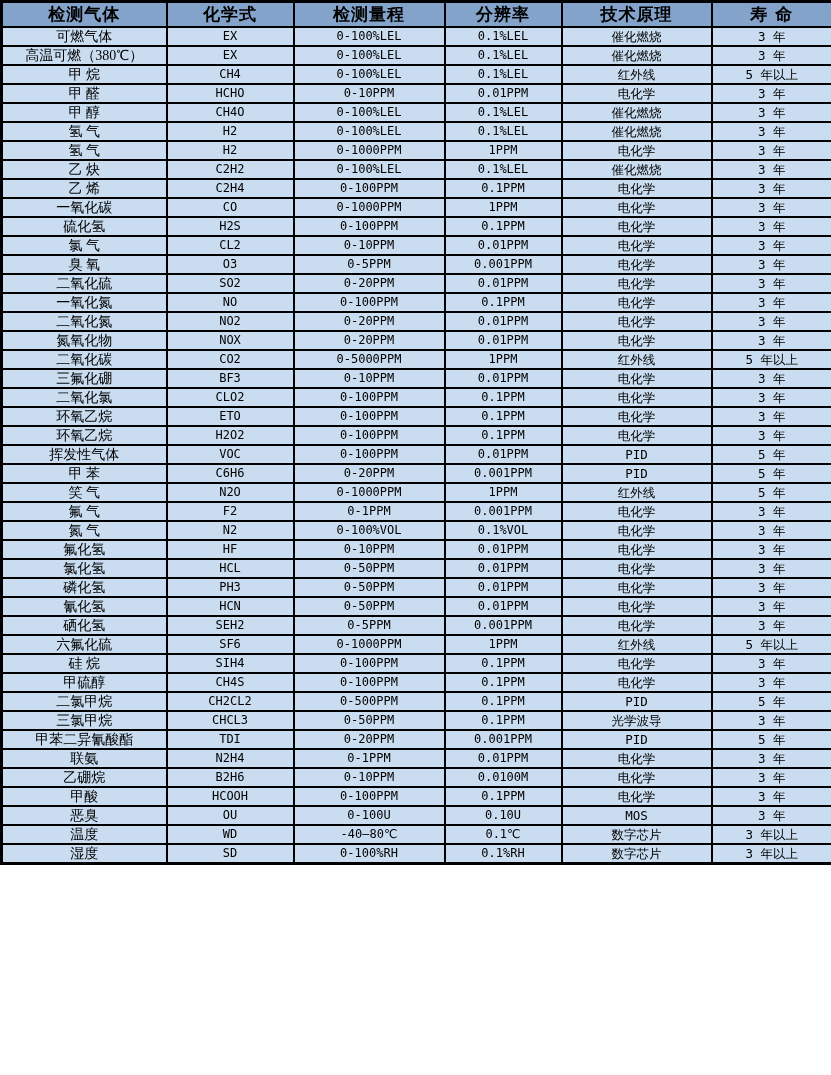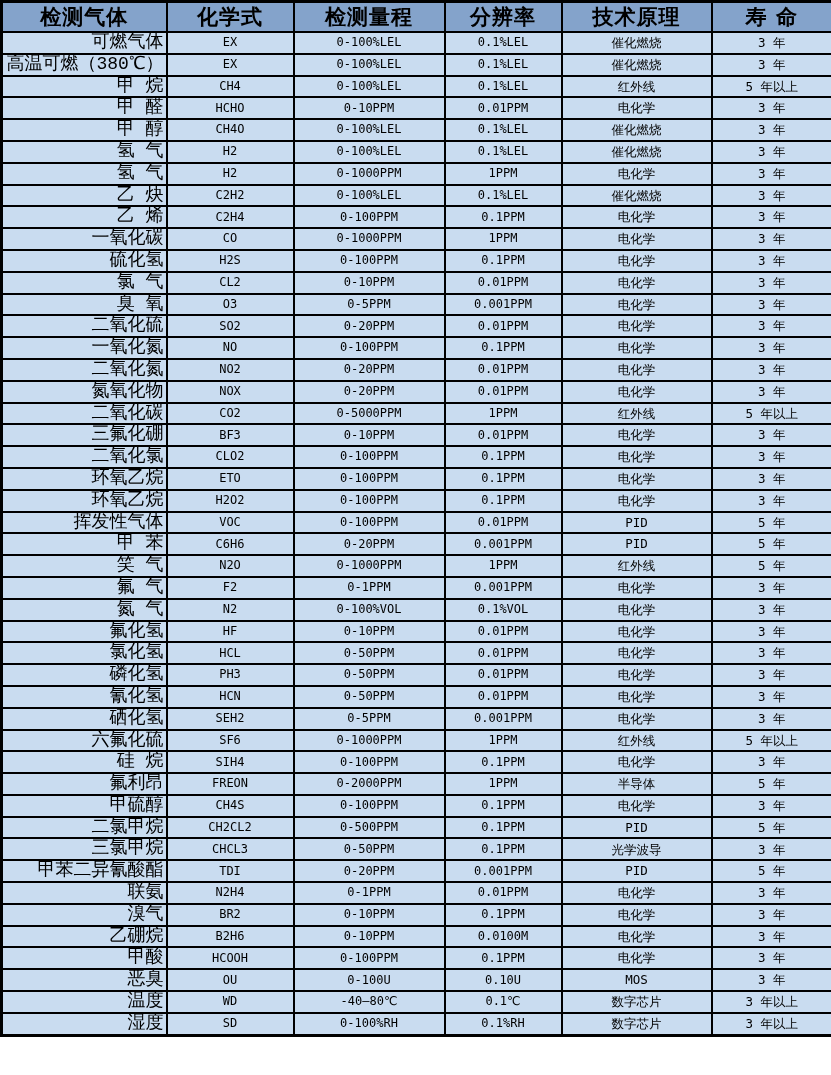--- a/index.html
+++ b/index.html
@@ -22,42 +22,41 @@
   col.c1{width:165px;}
   col.c2{width:127px;}
   col.c3{width:151px;}
   col.c4{width:117px;}
   col.c5{width:150px;}
   col.c6{width:121px;}
   th{
     background:var(--header-bg);
     border:2px solid var(--border);
     height:23px;
-    font-size:21px;
+    font-size:17px;
     font-weight:bold;
     text-align:center;
     padding:0;
     font-family:"DejaVu Sans","Liberation Sans",sans-serif;
     letter-spacing:1px;
   }
   td{
     border:2px solid var(--border);
     height:17px;
     text-align:center;
     vertical-align:middle;
     padding:0 2px;
     font-size:12px;
     line-height:1.1;
     white-space:nowrap;
     overflow:hidden;
   }
   td.gas-col{
-    font-size:18px;
-    font-family:Liberation Mono, monospace;
-    text-align:right;
+    font-size:14px;
+    font-family:Liberation Serif, serif;
   }
   td.principle-col, td.lifespan-col{
     font-size:12.5px;
     font-family:"DejaVu Sans Mono","DejaVu Sans",monospace;
   }
 </style>
 </head>
 <body>
 
 <table>
@@ -346,28 +345,20 @@
       </tr>
       <tr>
         <td class="gas-col">硅 烷</td>
         <td>SIH4</td>
         <td>0-100PPM</td>
         <td>0.1PPM</td>
         <td class="principle-col">电化学</td>
         <td class="lifespan-col">3 年</td>
       </tr>
       <tr>
-        <td class="gas-col">氟利昂</td>
-        <td>FREON</td>
-        <td>0-2000PPM</td>
-        <td>1PPM</td>
-        <td class="principle-col">半导体</td>
-        <td class="lifespan-col">5 年</td>
-      </tr>
-      <tr>
         <td class="gas-col">甲硫醇</td>
         <td>CH4S</td>
         <td>0-100PPM</td>
         <td>0.1PPM</td>
         <td class="principle-col">电化学</td>
         <td class="lifespan-col">3 年</td>
       </tr>
       <tr>
         <td class="gas-col">二氯甲烷</td>
         <td>CH2CL2</td>
@@ -394,28 +385,20 @@
       </tr>
       <tr>
         <td class="gas-col">联氨</td>
         <td>N2H4</td>
         <td>0-1PPM</td>
         <td>0.01PPM</td>
         <td class="principle-col">电化学</td>
         <td class="lifespan-col">3 年</td>
       </tr>
       <tr>
-        <td class="gas-col">溴气</td>
-        <td>BR2</td>
-        <td>0-10PPM</td>
-        <td>0.1PPM</td>
-        <td class="principle-col">电化学</td>
-        <td class="lifespan-col">3 年</td>
-      </tr>
-      <tr>
         <td class="gas-col">乙硼烷</td>
         <td>B2H6</td>
         <td>0-10PPM</td>
         <td>0.0100M</td>
         <td class="principle-col">电化学</td>
         <td class="lifespan-col">3 年</td>
       </tr>
       <tr>
         <td class="gas-col">甲酸</td>
         <td>HCOOH</td>

